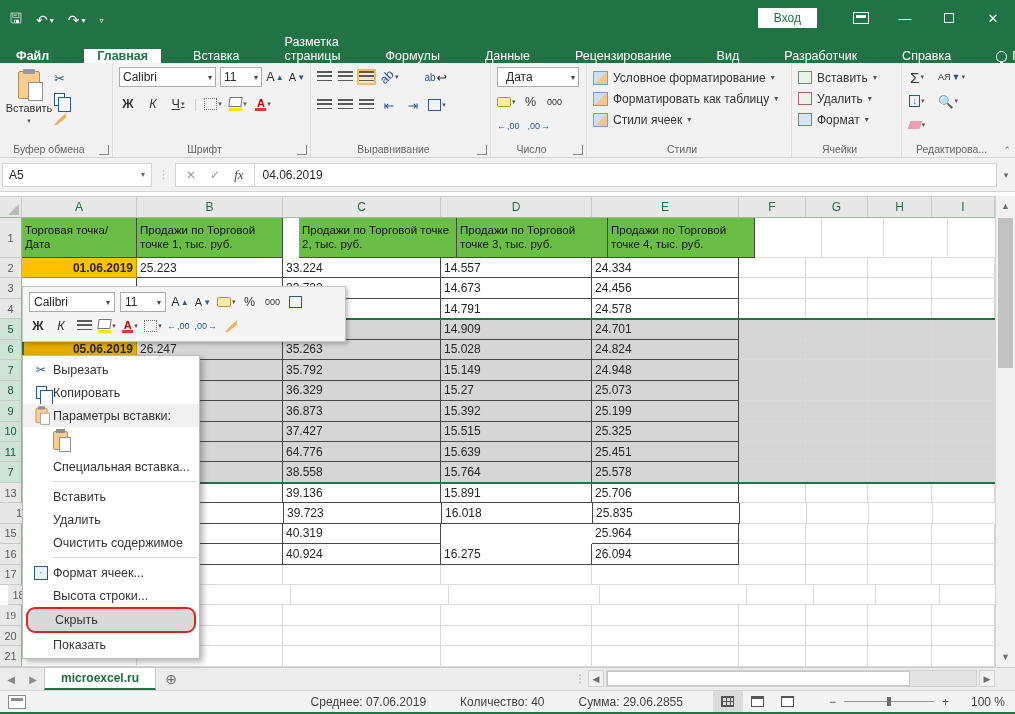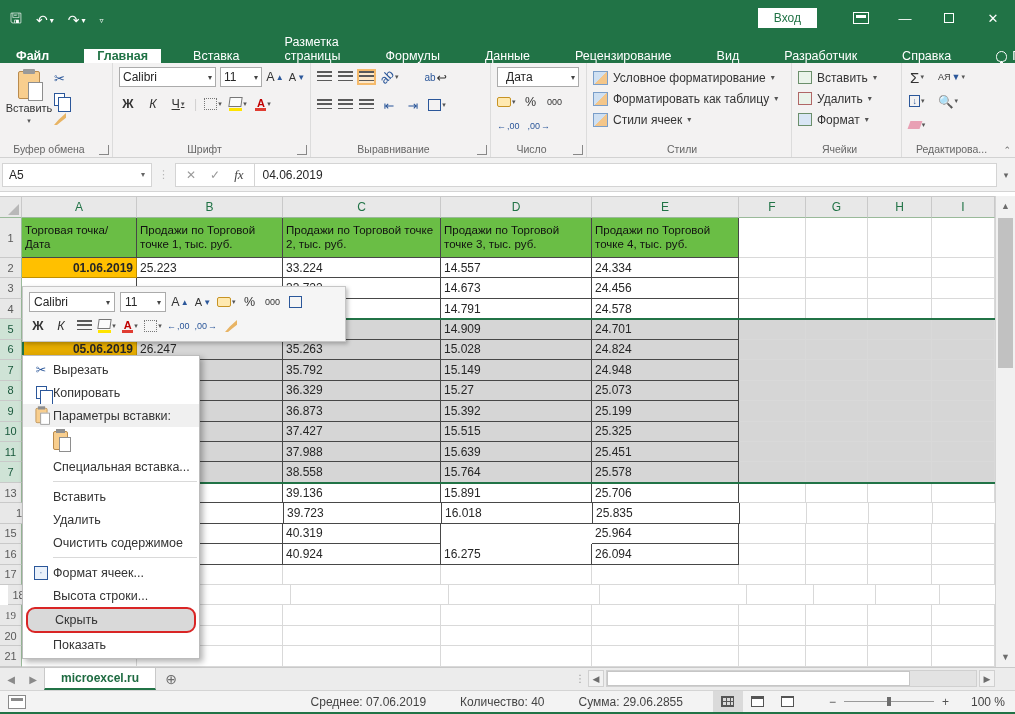--- a/index.html
+++ b/index.html
@@ -405,21 +405,21 @@
         <div class="ch" style="width: 67px;">F</div>
         <div class="ch" style="width: 62px;">G</div>
         <div class="ch" style="width: 64px;">H</div>
         <div class="ch" style="width: 63px;">I</div>
       </div>
     <div id="rows">
         <div class="grow" style="height: 40px;">
           <div class="rh" style="width: 22px;">1</div>
           <div class="cell grn tbl" style="width: 115px;">Торговая точка/ Дата</div>
           <div class="cell grn tbl" style="width: 146px;">Продажи по Торговой точке 1, тыс. руб.</div>
-          <div class="cell grn tbl" style="width: 158px;">Продажи по Торговой точке 2, тыс. руб.</div>
+          <div class="cell grn tbl" style="width: 158px; margin-left: 16px;">Продажи по Торговой точке 2, тыс. руб.</div>
           <div class="cell grn tbl" style="width: 151px;">Продажи по Торговой точке 3, тыс. руб.</div>
           <div class="cell grn tbl" style="width: 147px;">Продажи по Торговой точке 4, тыс. руб.</div>
           <div class="cell" style="width: 67px;"></div>
           <div class="cell" style="width: 62px;"></div>
           <div class="cell" style="width: 64px;"></div>
           <div class="cell" style="width: 63px;"></div>
         </div>
         <div class="grow" style="height: 20.45px;">
           <div class="rh" style="width: 22px;">2</div>
           <div class="cell tbl org" style="width: 115px;">01.06.2019</div>
@@ -525,21 +525,21 @@
           <div class="cell tbl sel" style="width: 147px;">25.325</div>
           <div class="cell sel" style="width: 67px;"></div>
           <div class="cell sel" style="width: 62px;"></div>
           <div class="cell sel" style="width: 64px;"></div>
           <div class="cell sel" style="width: 63px;"></div>
         </div>
         <div class="grow" style="height: 20.45px;">
           <div class="rh selhdr" style="width: 22px;">11</div>
           <div class="cell tbl sel" style="width: 115px;"></div>
           <div class="cell tbl sel" style="width: 146px;"></div>
-          <div class="cell tbl sel" style="width: 158px;">37.988</div>
+          <div class="cell tbl sel" style="width: 158px;">64.776</div>
           <div class="cell tbl sel" style="width: 151px;">15.639</div>
           <div class="cell tbl sel" style="width: 147px;">25.451</div>
           <div class="cell sel" style="width: 67px;"></div>
           <div class="cell sel" style="width: 62px;"></div>
           <div class="cell sel" style="width: 64px;"></div>
           <div class="cell sel" style="width: 63px;"></div>
         </div>
         <div class="grow" style="height: 20.45px;">
           <div class="rh selhdr" style="width: 22px;">7</div>
           <div class="cell tbl sel" style="width: 115px;"></div>

